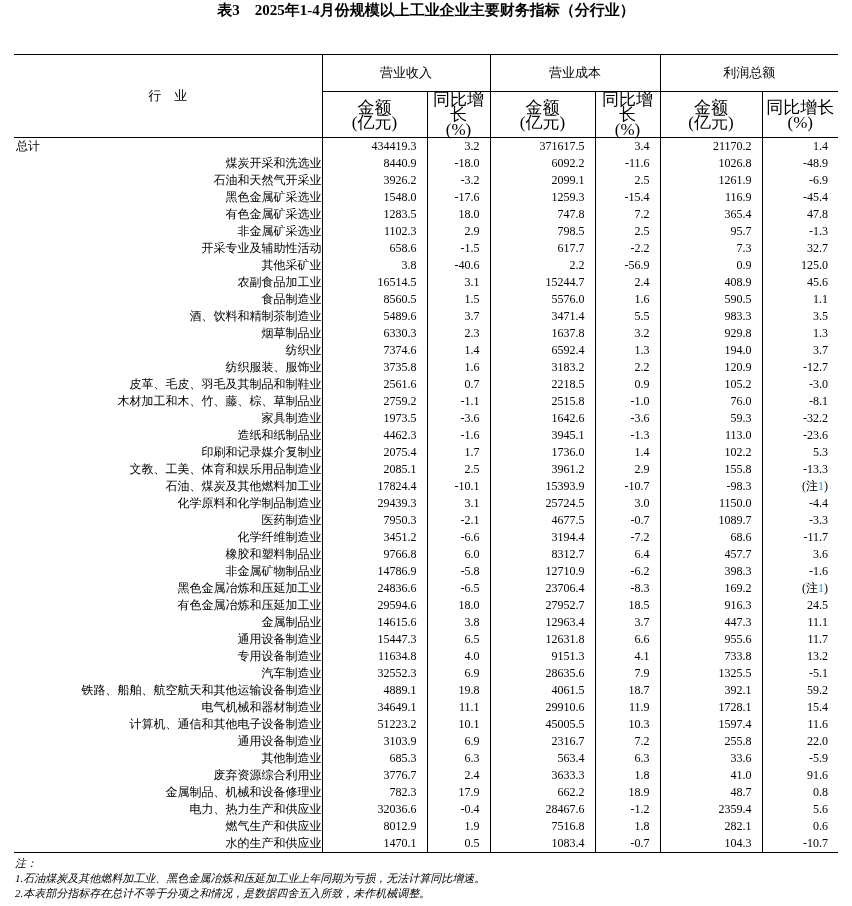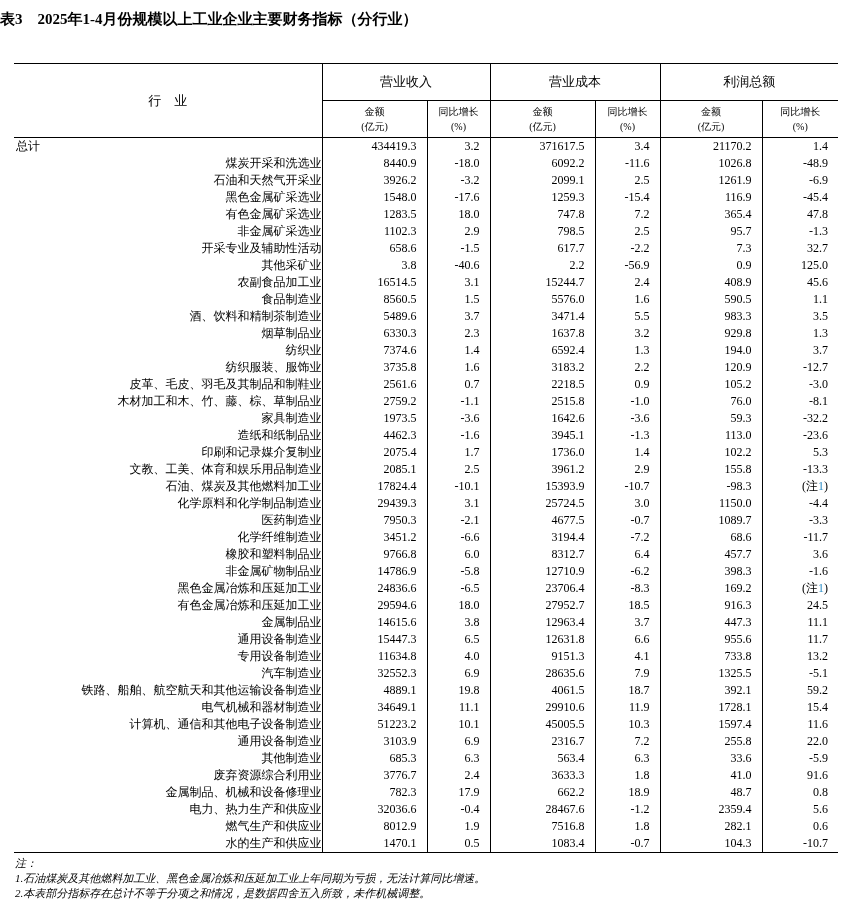--- a/index.html
+++ b/index.html
@@ -2,40 +2,40 @@
 <html><head>
 <meta charset="utf-8">
 <style>
   html,body{margin:0;padding:0;}
   body{
     width:852px;height:906px;background:#ffffff;color:#000;
     font-family:"Liberation Serif","DejaVu Serif",serif;
     position:relative;overflow:hidden;
   }
   .title{
-    font-weight:bold;font-size:15px;line-height:20px;
-    padding-top:9px;margin:0;
+    text-align:center;font-weight:bold;font-size:15px;line-height:20px;
+    margin:0;
   }
   table.main{
     border-collapse:collapse;table-layout:fixed;
     width:824px;margin:34px 0 0 14px;
   }
   table.main th,table.main td{padding:0;font-weight:normal;}
   thead th{font-size:13px;text-align:center;vertical-align:middle;}
   tr.group-row th{height:36px;border-top:1px solid #000;}
   th.industry-head{
     border-right:1px solid #000;border-bottom:1px solid #000;
     font-size:13px;
     font-family:Liberation Serif, serif;
   }
   th.group{border-right:1px solid #000;border-bottom:1px solid #000;}
   th.group.last{border-right:none;}
   tr.sub-row th{
     height:36px;border-right:1px solid #000;border-bottom:1px solid #000;
-    font-size:10px;line-height:15px;
+    font-size:17px;line-height:15px;
   }
   tr.sub-row th.last{border-right:none;}
   tbody td{
     height:17px;line-height:17px;font-size:12px;
     border-right:1px solid #000;
     white-space:nowrap;overflow:hidden;
   }
   tbody td:last-child{border-right:none;}
   tbody td.num{text-align:right;padding-right:10px;}
   tbody td.ind{text-align:left;padding-left:2px;}

